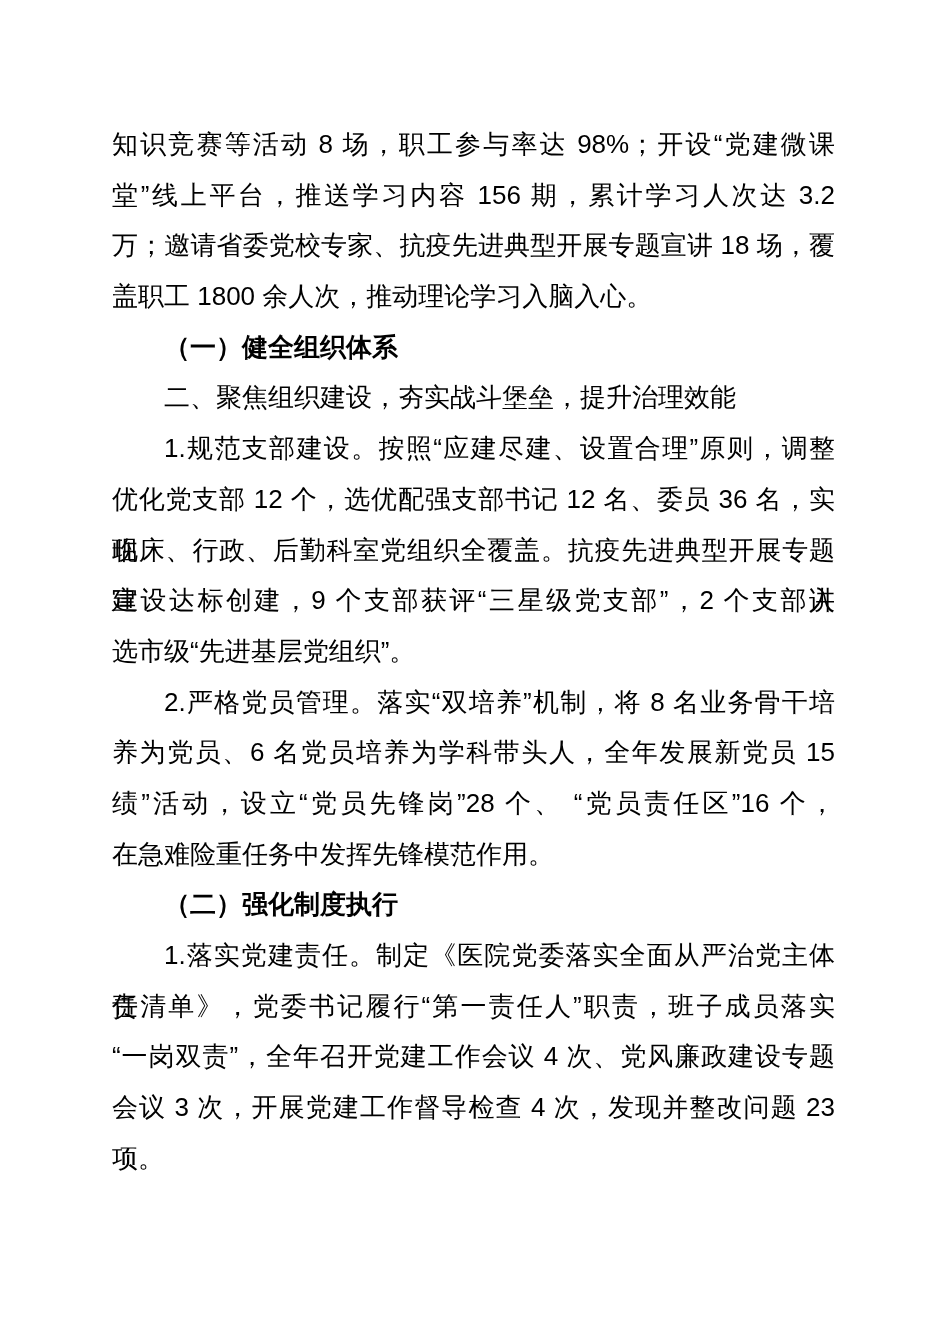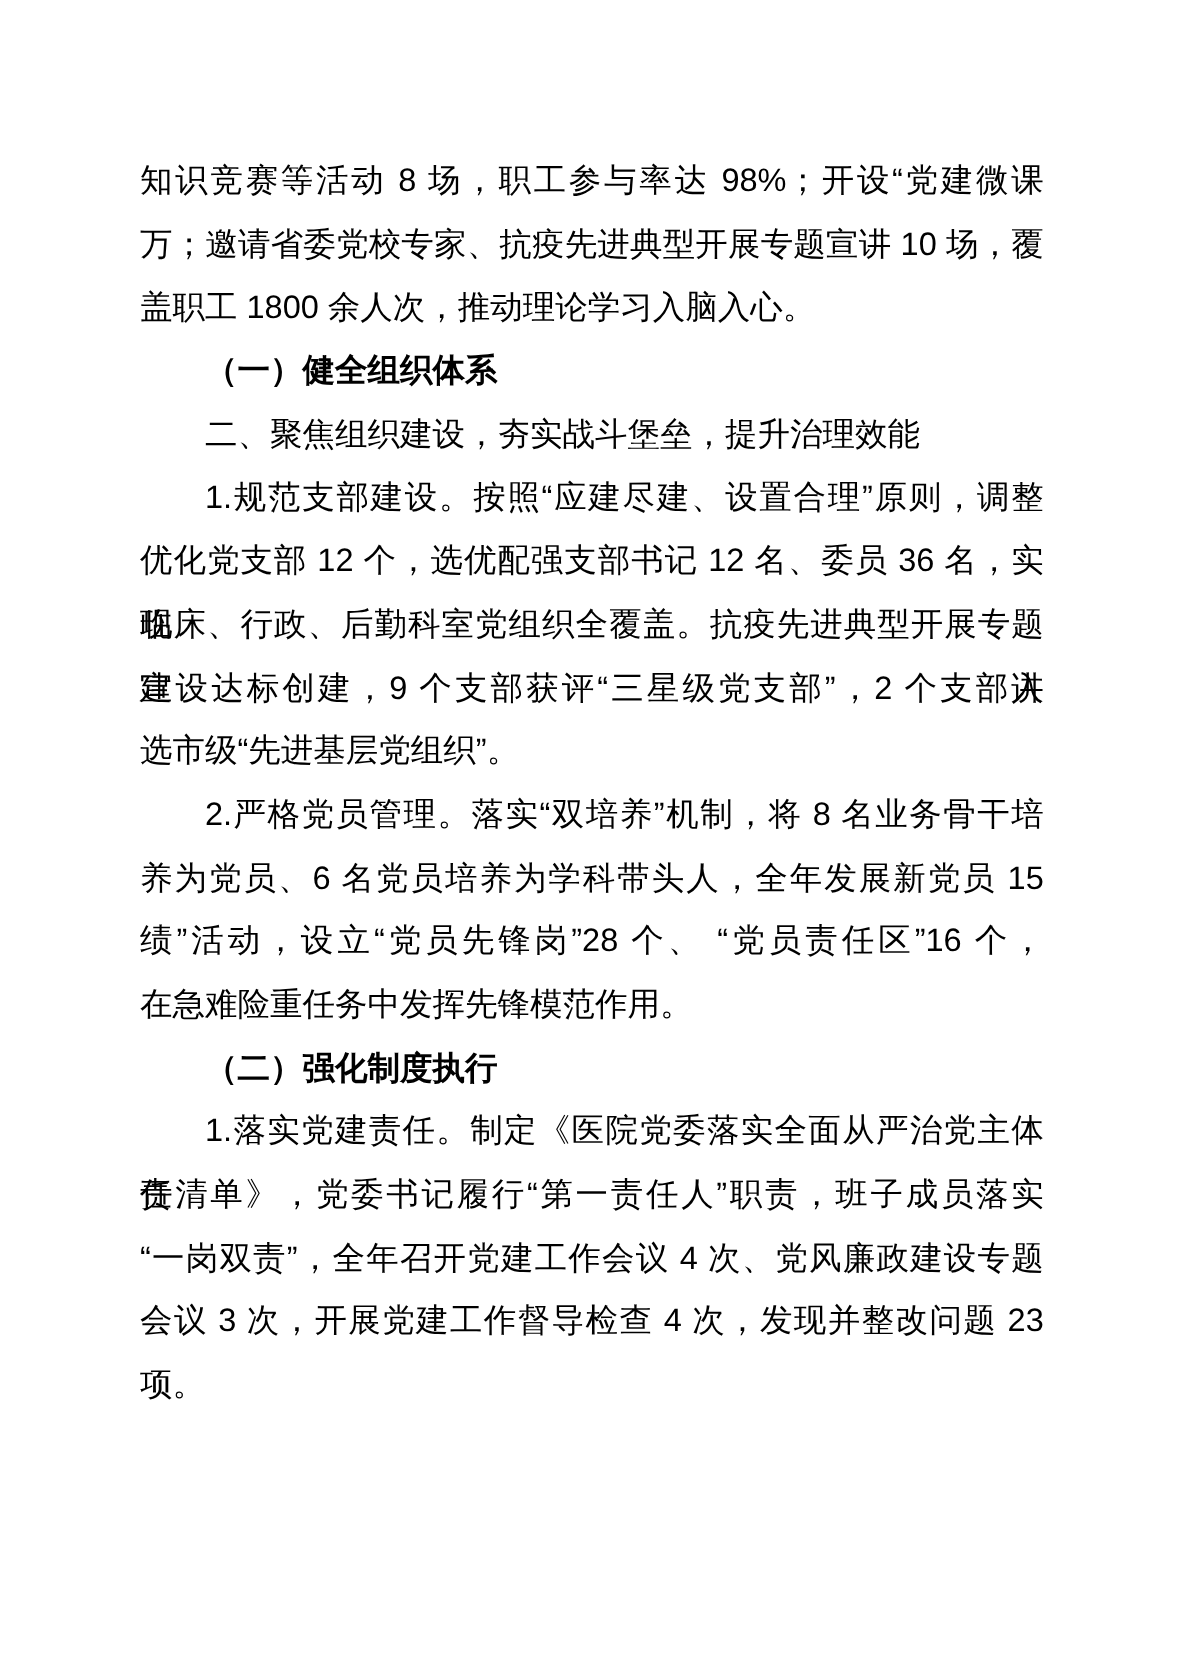--- a/index.html
+++ b/index.html
@@ -40,21 +40,22 @@
   .para.heading1 { font-weight: normal; }
   .para.heading2 { font-weight: bold; }
 </style>
 </head>
 <body>
 
 <div class="page">
   <div class="doc">
       <div class="para body">
         <div class="line">知识竞赛等活动 8 场，职工参与率达 98%；开设“党建微课</div>
-        <div class="line">万；邀请省委党校专家、抗疫先进典型开展专题宣讲 10 场，覆</div>
+        <div class="line">堂”线上平台，推送学习内容 156 期，累计学习人次达 3.2</div>
+        <div class="line">万；邀请省委党校专家、抗疫先进典型开展专题宣讲 18 场，覆</div>
         <div class="line no-just">盖职工 1800 余人次，推动理论学习入脑入心。</div>
       </div>
       <div class="para heading2 indented">
         <div class="line no-just">（一）健全组织体系</div>
       </div>
       <div class="para heading1 indented">
         <div class="line no-just">二、聚焦组织建设，夯实战斗堡垒，提升治理效能</div>
       </div>
       <div class="para body indented">
         <div class="line">1.规范支部建设。按照“应建尽建、设置合理”原则，调整</div>

